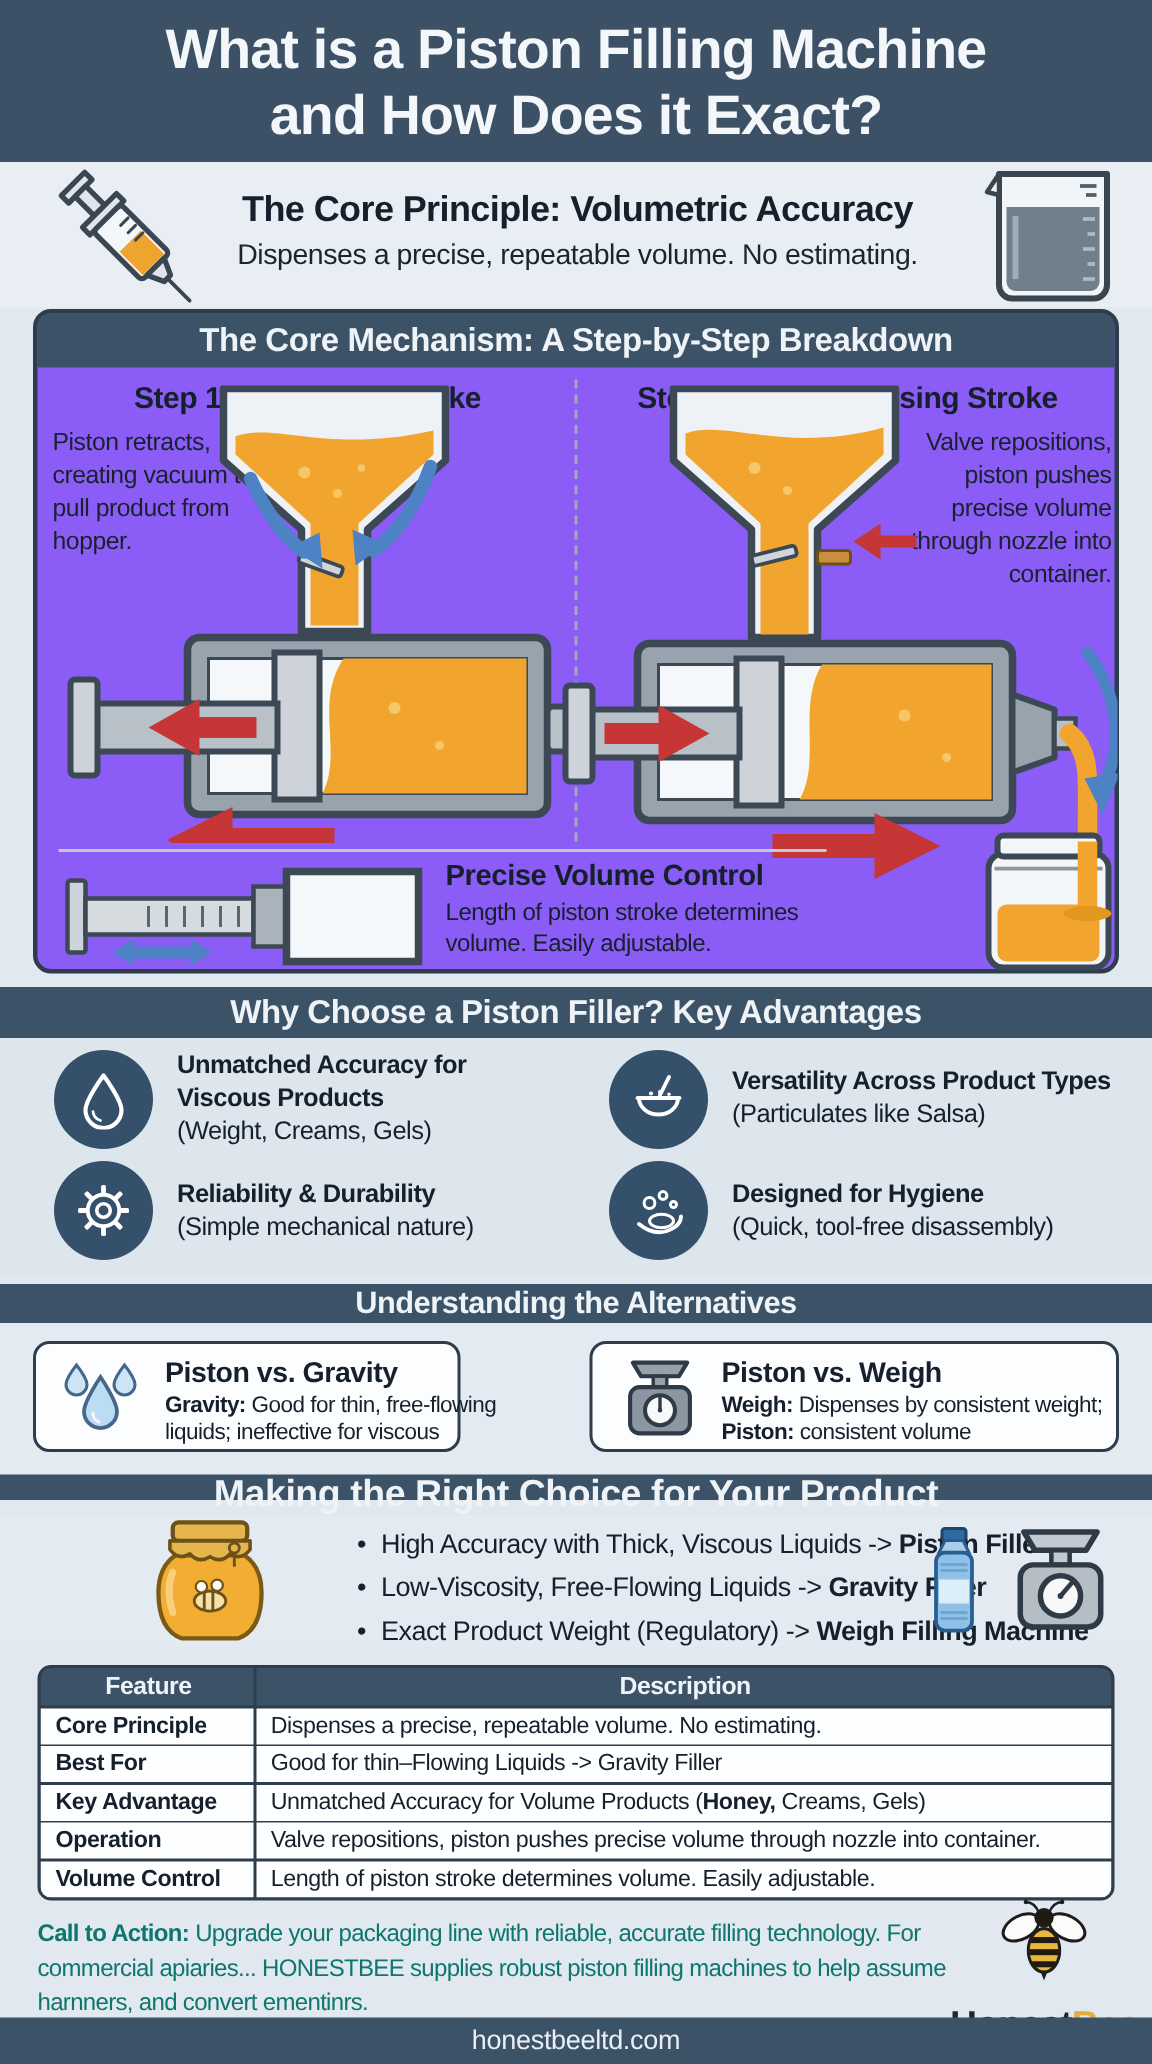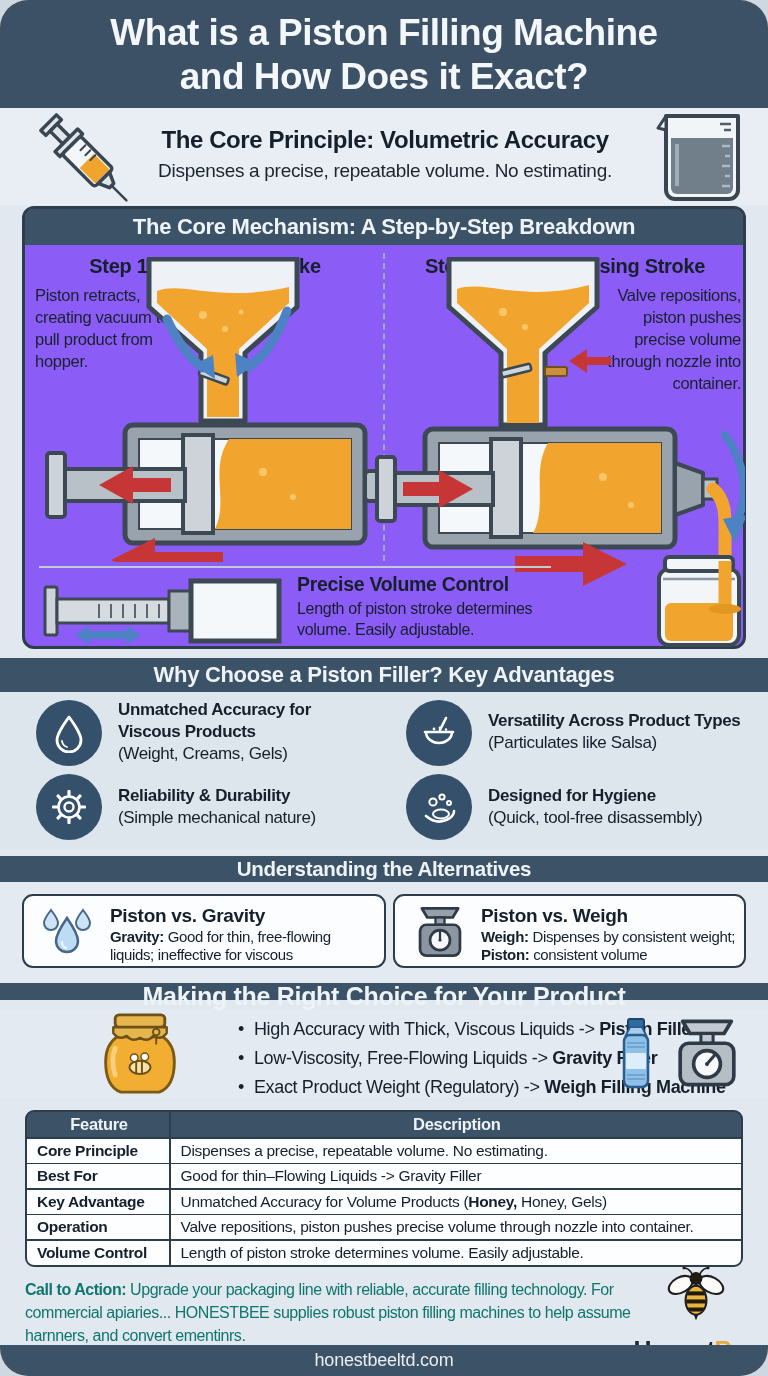--- a/index.html
+++ b/index.html
@@ -1,17 +1,17 @@
 <!DOCTYPE html>
 <html><head>
 <meta charset="utf-8">
 <style>
   html,body{margin:0;padding:0;background:#cfd8e0;}
   #page{position:relative;width:768px;height:1376px;overflow:hidden;
-        background:#e1e8ef;font-family:"Liberation Sans",sans-serif;color:#15202c;border-radius:28px;}
+        background:#e1e8ef;font-family:"Liberation Sans",sans-serif;color:#15202c;}
   .abs{position:absolute;}
   svg{display:block;}
 
   
   .top-banner{left:0;top:0;width:768px;height:108px;background:#3d5166;text-align:center;}
   .top-banner .l1{display:block;margin-top:12px;font-size:37px;font-weight:bold;color:#f4f7f9;letter-spacing:-0.5px;}
   .top-banner .l2{display:block;margin-top:2px;font-size:37px;font-weight:bold;color:#f4f7f9;letter-spacing:-0.5px;}
 
   
   .principle{left:0;top:108px;width:768px;height:97px;background:#e8eef4;}
@@ -264,21 +264,21 @@
     </svg>
   </div>
   <div class="abs adv-text" style="left:488px;top:785px;width:272px;">
     <span class="t" style="display:block;">Designed for Hygiene</span>
     <span class="n">(Quick, tool-free disassembly)</span>
   </div>
 
   <div class="abs bar alt-bar">Understanding the Alternatives</div>
   <div class="abs alt-body"></div>
 
-  <div class="alt-card" style="left:22px;width:364px;">
+  <div class="alt-card" style="left:22px;width:285px;">
     <svg class="abs" style="left:14px;top:8px;" width="58" height="58" viewBox="0 0 58 58">
       <path d="M13 6 C13 6 6 15 6 19 a7 7 0 0 0 14 0 C20 15 13 6 13 6 Z" fill="#cde4f6" stroke="#47678a" stroke-width="2"></path>
       <path d="M45 6 C45 6 38 15 38 19 a7 7 0 0 0 14 0 C52 15 45 6 45 6 Z" fill="#cde4f6" stroke="#47678a" stroke-width="2"></path>
       <path d="M29 14 C29 14 18 30 18 37 a11 11 0 0 0 22 0 C40 30 29 14 29 14 Z" fill="#bcdcf4" stroke="#47678a" stroke-width="2.5"></path>
       <path d="M24 38 a6 6 0 0 0 4 6" fill="none" stroke="#f2f8fd" stroke-width="2" stroke-linecap="round"></path>
     </svg>
     <div class="abs alt-title" style="left:86px;top:9px;">Piston vs. Gravity</div>
     <div class="abs alt-line" style="left:86px;top:32px;width:258px;">
       <b>Gravity:</b><span> Good for thin, free-flowing</span><br>
       <span>liquids; ineffective for viscous</span>
@@ -349,21 +349,21 @@
       <div class="tc head">Feature</div>
       <div class="tc head">Description</div>
 
       <div class="tc feat">Core Principle</div>
       <div class="tc">Dispenses a precise, repeatable volume. No estimating.</div>
 
       <div class="tc feat">Best For</div>
       <div class="tc">Good for thin–Flowing Liquids -&gt; Gravity Filler</div>
 
       <div class="tc feat">Key Advantage</div>
-      <div class="tc"><span>Unmatched Accuracy for Volume Products (</span><b>Honey,</b><span> Honey, Gels)</span></div>
+      <div class="tc"><span>Unmatched Accuracy for Volume Products (</span><b>Honey,</b><span> Creams, Gels)</span></div>
 
       <div class="tc feat">Operation</div>
       <div class="tc">Valve repositions, piston pushes precise volume through nozzle into container.</div>
 
       <div class="tc feat">Volume Control</div>
       <div class="tc">Length of piston stroke determines volume. Easily adjustable.</div>
     </div>
   </div>
 
   <div class="abs cta-text">

